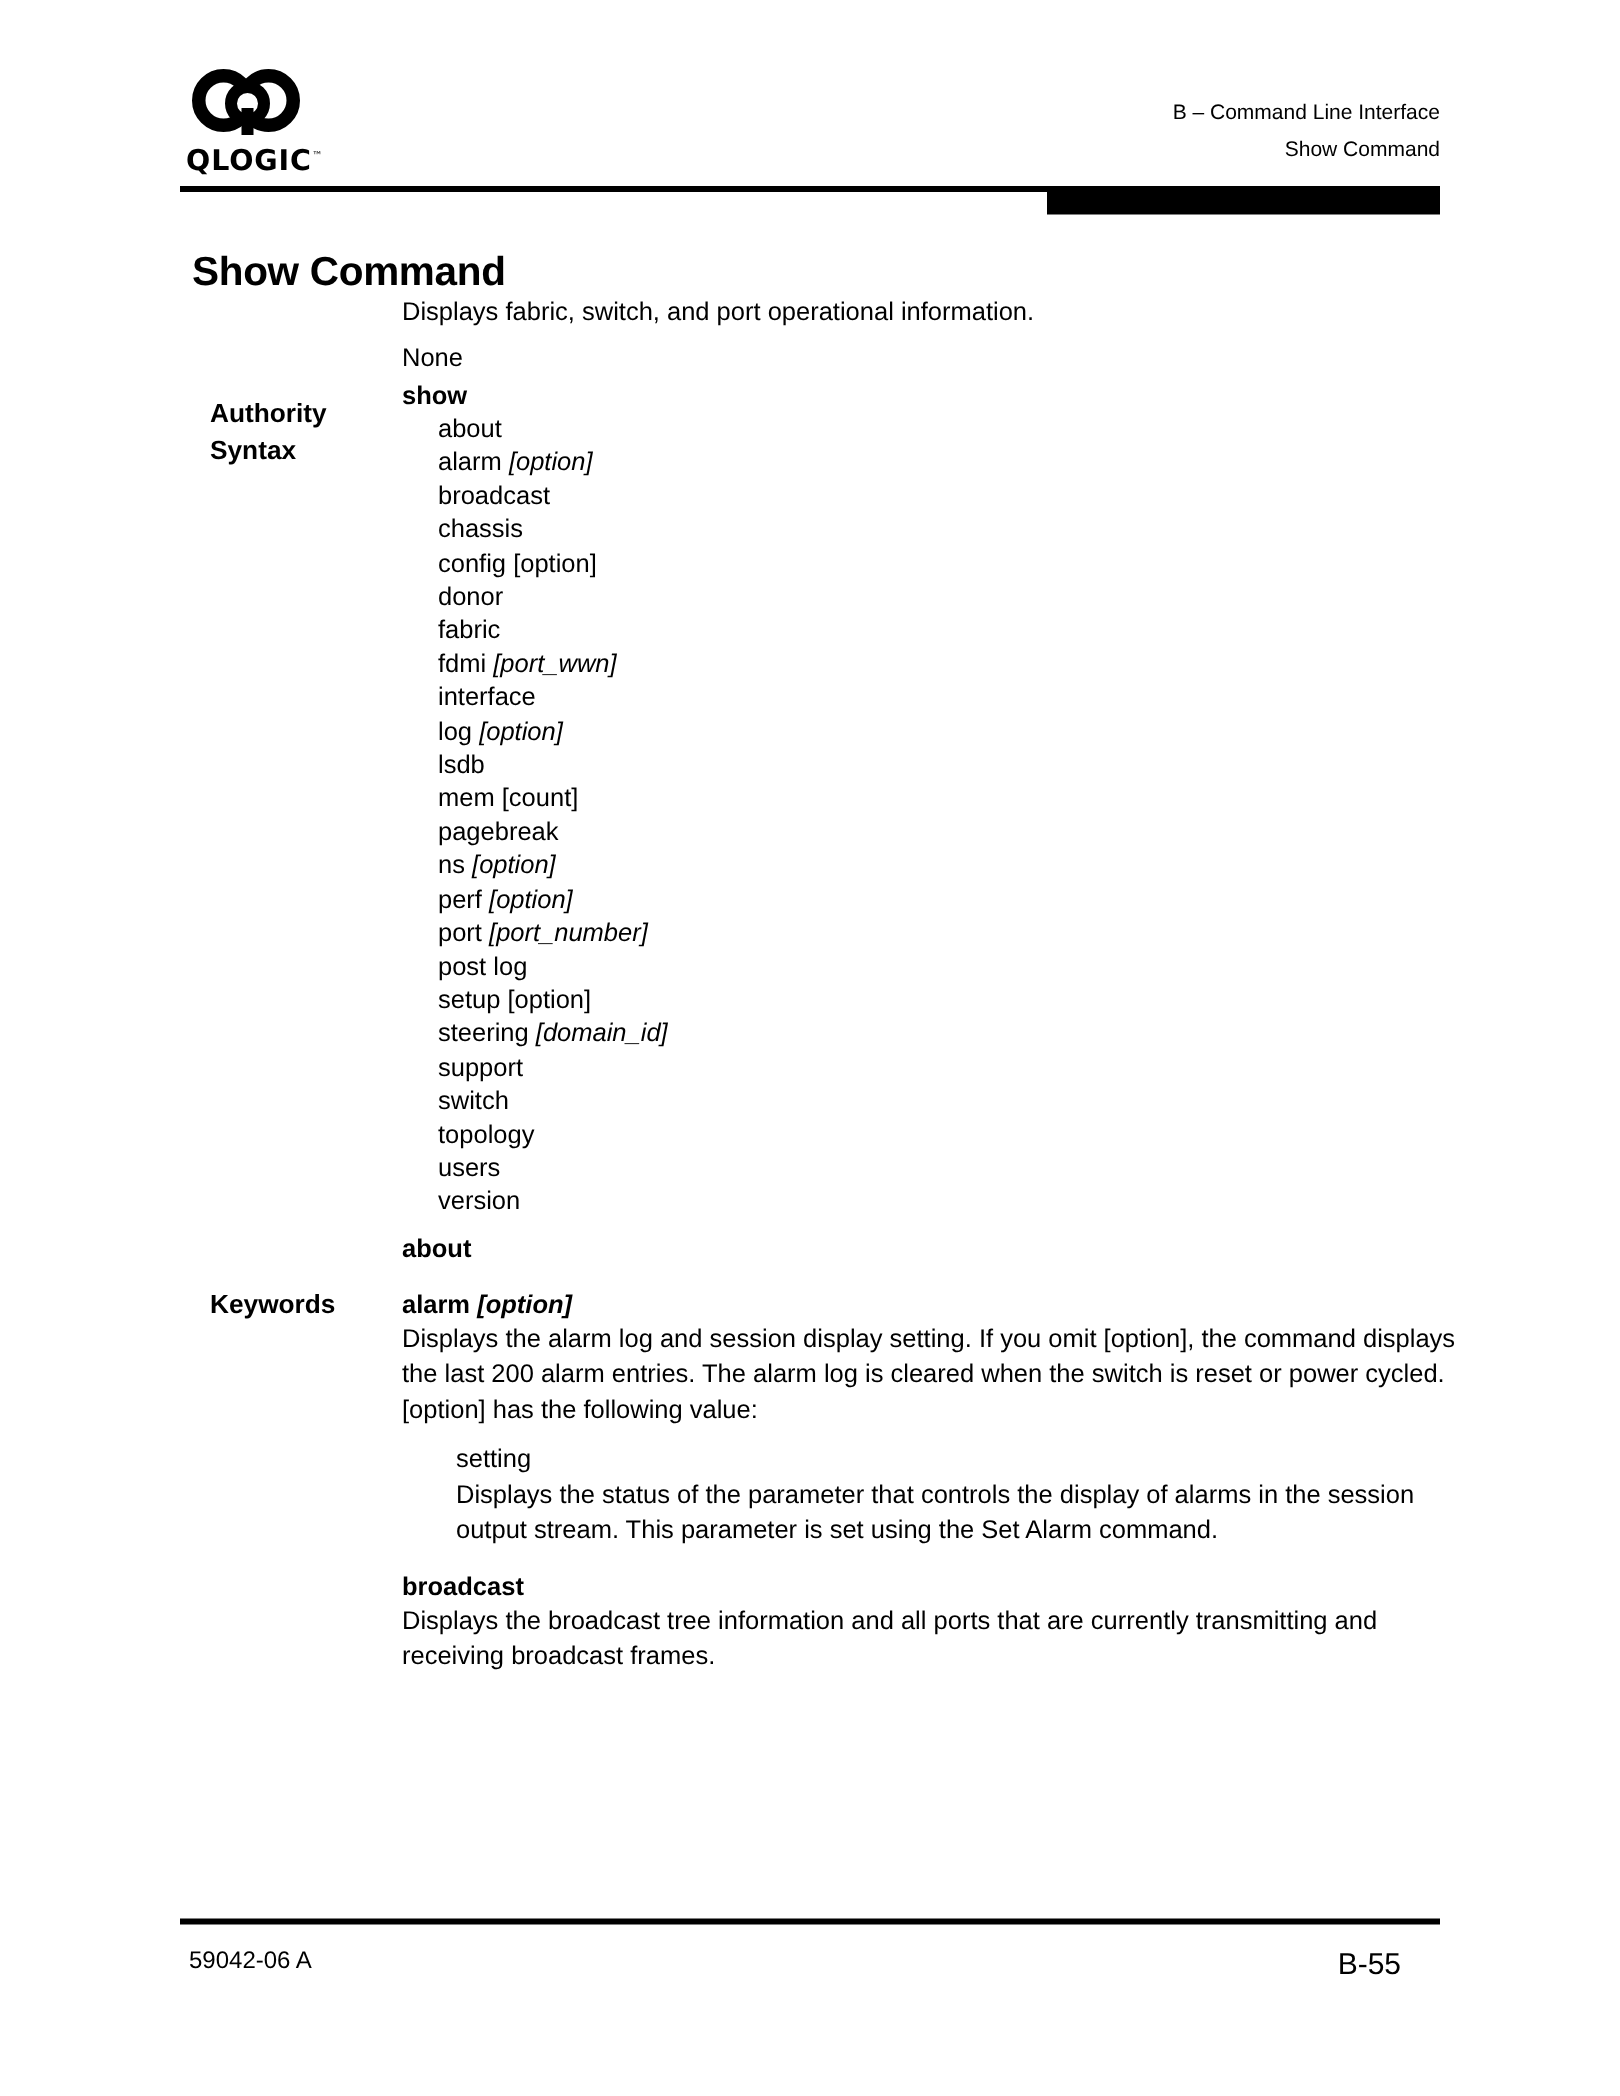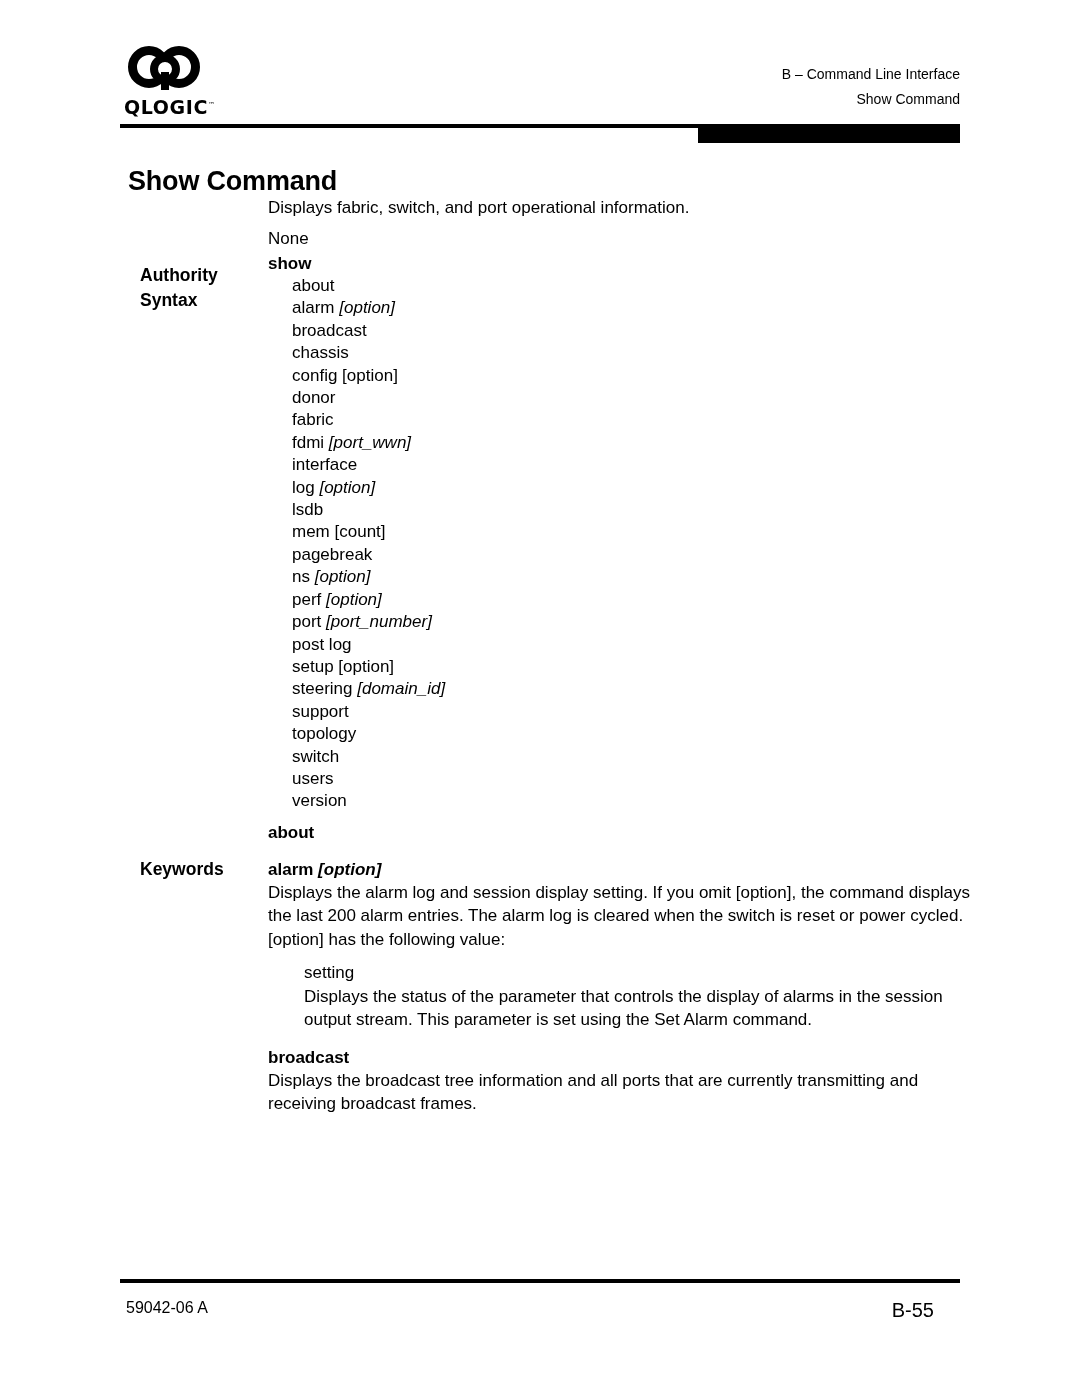--- a/index.html
+++ b/index.html
@@ -289,22 +289,22 @@
             <li><span>lsdb</span></li>
             <li><span>mem</span> <span class="plain">[count]</span></li>
             <li><span>pagebreak</span></li>
             <li><span>ns</span> <em class="arg">[option]</em></li>
             <li><span>perf</span> <em class="arg">[option]</em></li>
             <li><span>port</span> <em class="arg">[port_number]</em></li>
             <li><span>post log</span></li>
             <li><span>setup</span> <span class="plain">[option]</span></li>
             <li><span>steering</span> <em class="arg">[domain_id]</em></li>
             <li><span>support</span></li>
+            <li><span>switch</span></li>
             <li><span>topology</span></li>
-            <li><span>switch</span></li>
             <li><span>users</span></li>
             <li><span>version</span></li>
           </ul>
       </div>
     </div>
 
     <div class="row" style="margin-top:8px">
       <div class="label-col">Keywords</div>
       <div class="body-col" id="keywords-body">
           <div class="kw-block">

